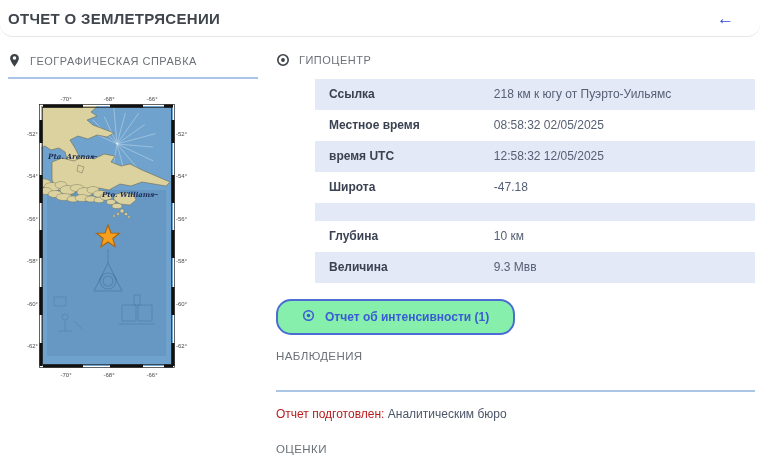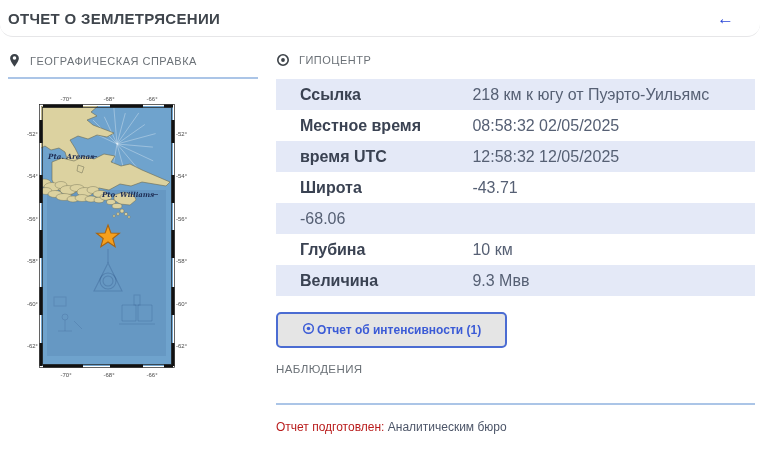--- a/index.html
+++ b/index.html
@@ -16,27 +16,27 @@
   .right-col { flex:1; padding-right:5px; }
 
   .sec-head { display:flex; align-items:center; gap:9px; margin-top:16px;
     color:#6b7177; font-size:11px; letter-spacing:.5px;text-align:right; }
   .sec-head .ic { display:inline-flex; flex:none; }
   .left-col .sec-head { width:250px; border-bottom:2px solid #abc5e7; padding-bottom:9px; }
 
   .map-wrap { margin:14px 0 0 10px; }
 
   .hypo-table { margin-top:12px; width:100%; }
-  .t-row { display:flex; padding:9px 24px; font-size:16px; line-height:13px; }
+  .t-row { display:flex; padding:9px 14px; font-size:12px; line-height:13px;margin-left:39px; }
   .t-row:nth-child(odd) { background:#e4e9f7; }
   .t-label { width:40%; font-weight:700; color:#3a4252; }
   .t-value { flex:1; color:#566074; }
 
-  .intensity-btn { margin-top:16px; display:inline-flex; align-items:center; gap:2px;
-    background:#e5e5e5; border:2px solid #4b6cd2; border-radius:5px; padding:8px 24px;
+  .intensity-btn { margin-top:16px; display:inline-flex; align-items:center; gap:10px;
+    background:#86efac; border:2px solid #4b6cd2; border-radius:15px; padding:8px 24px;
     color:#3b5bd6; font-size:12px; font-weight:700; cursor:pointer;
     font-family:"Liberation Sans",sans-serif; }
 
   .sub-sec { margin-top:15px; color:#6b7177; font-size:11.5px; letter-spacing:.4px;
     border-bottom:2px solid #abc5e7; padding-bottom:28px; }
   .sub-sec.second { margin-top:22px; }
   .prepared { margin-top:15px; font-size:12px; color:#4c5568; }
   .prepared b { color:#b91c1c; font-weight:400;text-align:center; }
 
   .map-city { font-family:"DejaVu Serif","Liberation Serif",serif;
@@ -219,24 +219,23 @@
       <div class="t-row">
         <div class="t-label">Местное время</div>
         <div class="t-value">08:58:32 02/05/2025</div>
       </div>
       <div class="t-row">
         <div class="t-label">время UTC</div>
         <div class="t-value">12:58:32 12/05/2025</div>
       </div>
       <div class="t-row">
         <div class="t-label">Широта</div>
-        <div class="t-value">-43.71</div>
-      </div>
-      <div class="t-row">
-        <div class="t-value">-68.06</div>
+        <div class="t-value">-47.18</div>
+      </div>
+      <div class="t-row">
       </div>
       <div class="t-row">
         <div class="t-label">Глубина</div>
         <div class="t-value">10 км</div>
       </div>
       <div class="t-row">
         <div class="t-label">Величина</div>
         <div class="t-value">9.3 Мвв</div>
       </div>
     </div>

